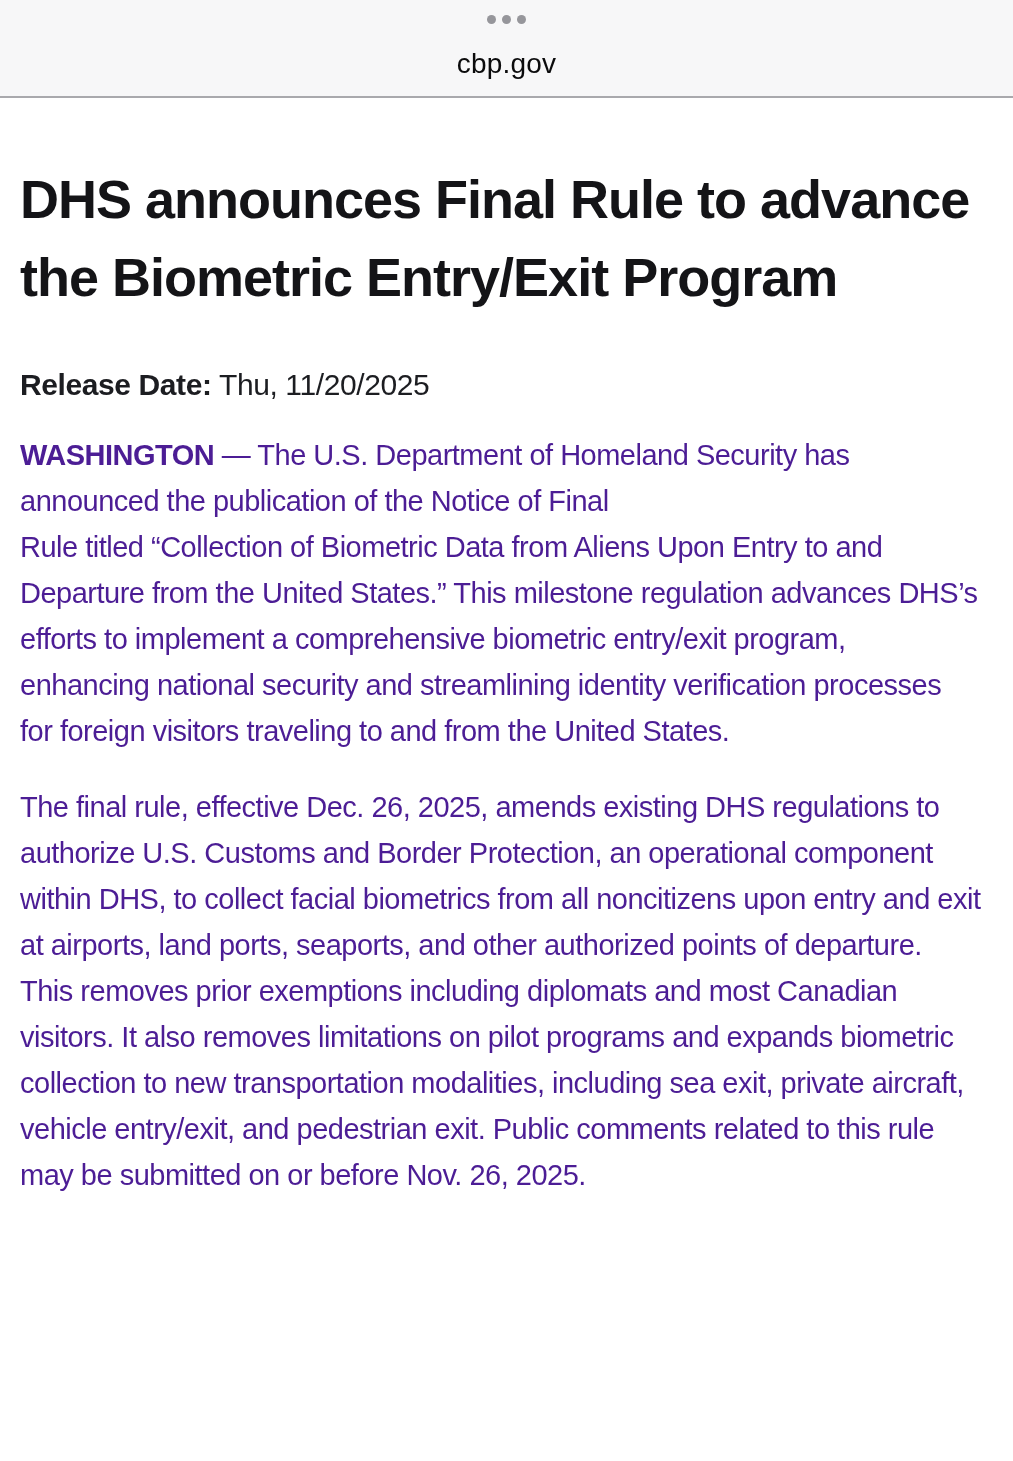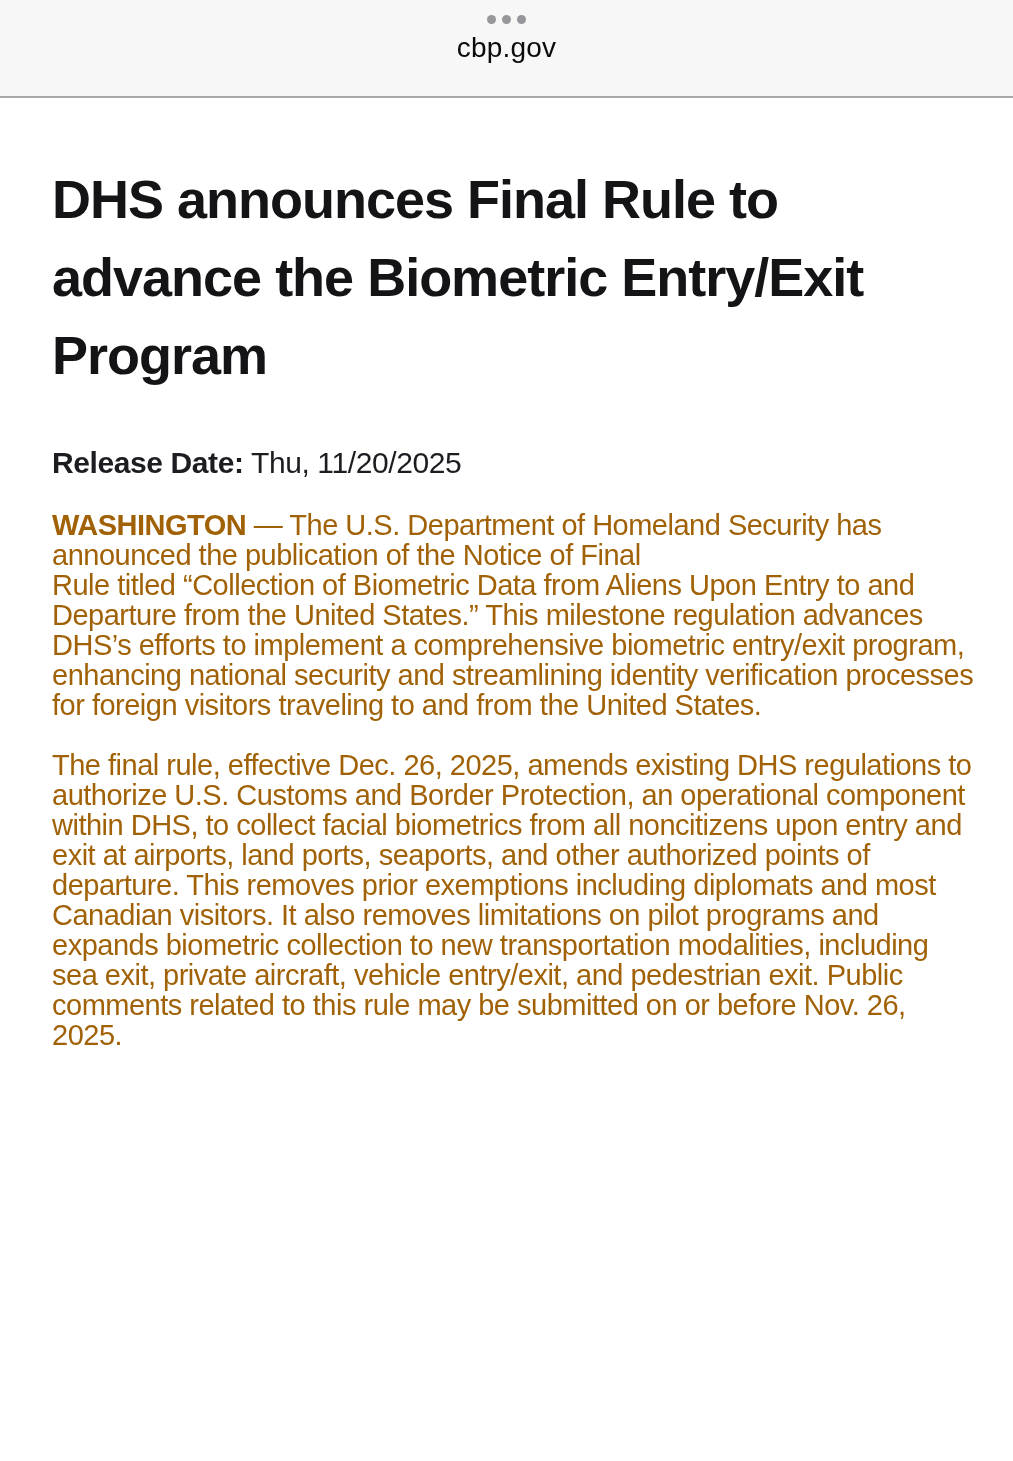--- a/index.html
+++ b/index.html
@@ -14,20 +14,21 @@
   }
   
   .browser-header {
     width: 100%;
     height: 98px;
     background: #f7f7f8;
     border-bottom: 2px solid #a9a9ad;
     display: flex;
     flex-direction: column;
     align-items: center;
+    gap: 16px;
   }
   .more-menu {
     margin-top: 15px;
     display: flex;
     gap: 6px;
     cursor: pointer;
   }
   .more-menu .dot {
     width: 9px;
     height: 9px;
@@ -36,44 +37,44 @@
   }
   .site-url {
     margin-top: 7px;
     font-size: 28px;
     line-height: 34px;
     color: #0b0b0c;
     letter-spacing: 0.2px;
   }
   
   .article {
-    padding: 62px 32px 0 52px;
+    padding: 62px 32px 0 20px;
   }
   .article-title {
     font-size: 54px;
     line-height: 78px;
     font-weight: 700;
     letter-spacing: -1px;
     color: #141417;
     margin-bottom: 46px;
   }
   .release-date {
     font-size: 30px;
     line-height: 46px;
     letter-spacing: -0.4px;
     margin-bottom: 24px;
     margin-top: 8px;
   }
   .release-date .label { font-weight: 700; }
   .release-date .value { font-weight: 400; }
   .para {
     font-size: 29px;
-    line-height: 30px;
+    line-height: 46px;
     letter-spacing: -0.5px;
-    color: #a16207;
+    color: #4c1d95;
     margin-bottom: 30px;
   }
   .para .lead { font-weight: 700; }
   .para .text { white-space: pre-wrap; }
 </style>
 </head>
 <body>
 
 <header class="browser-header">
   <div class="more-menu">

